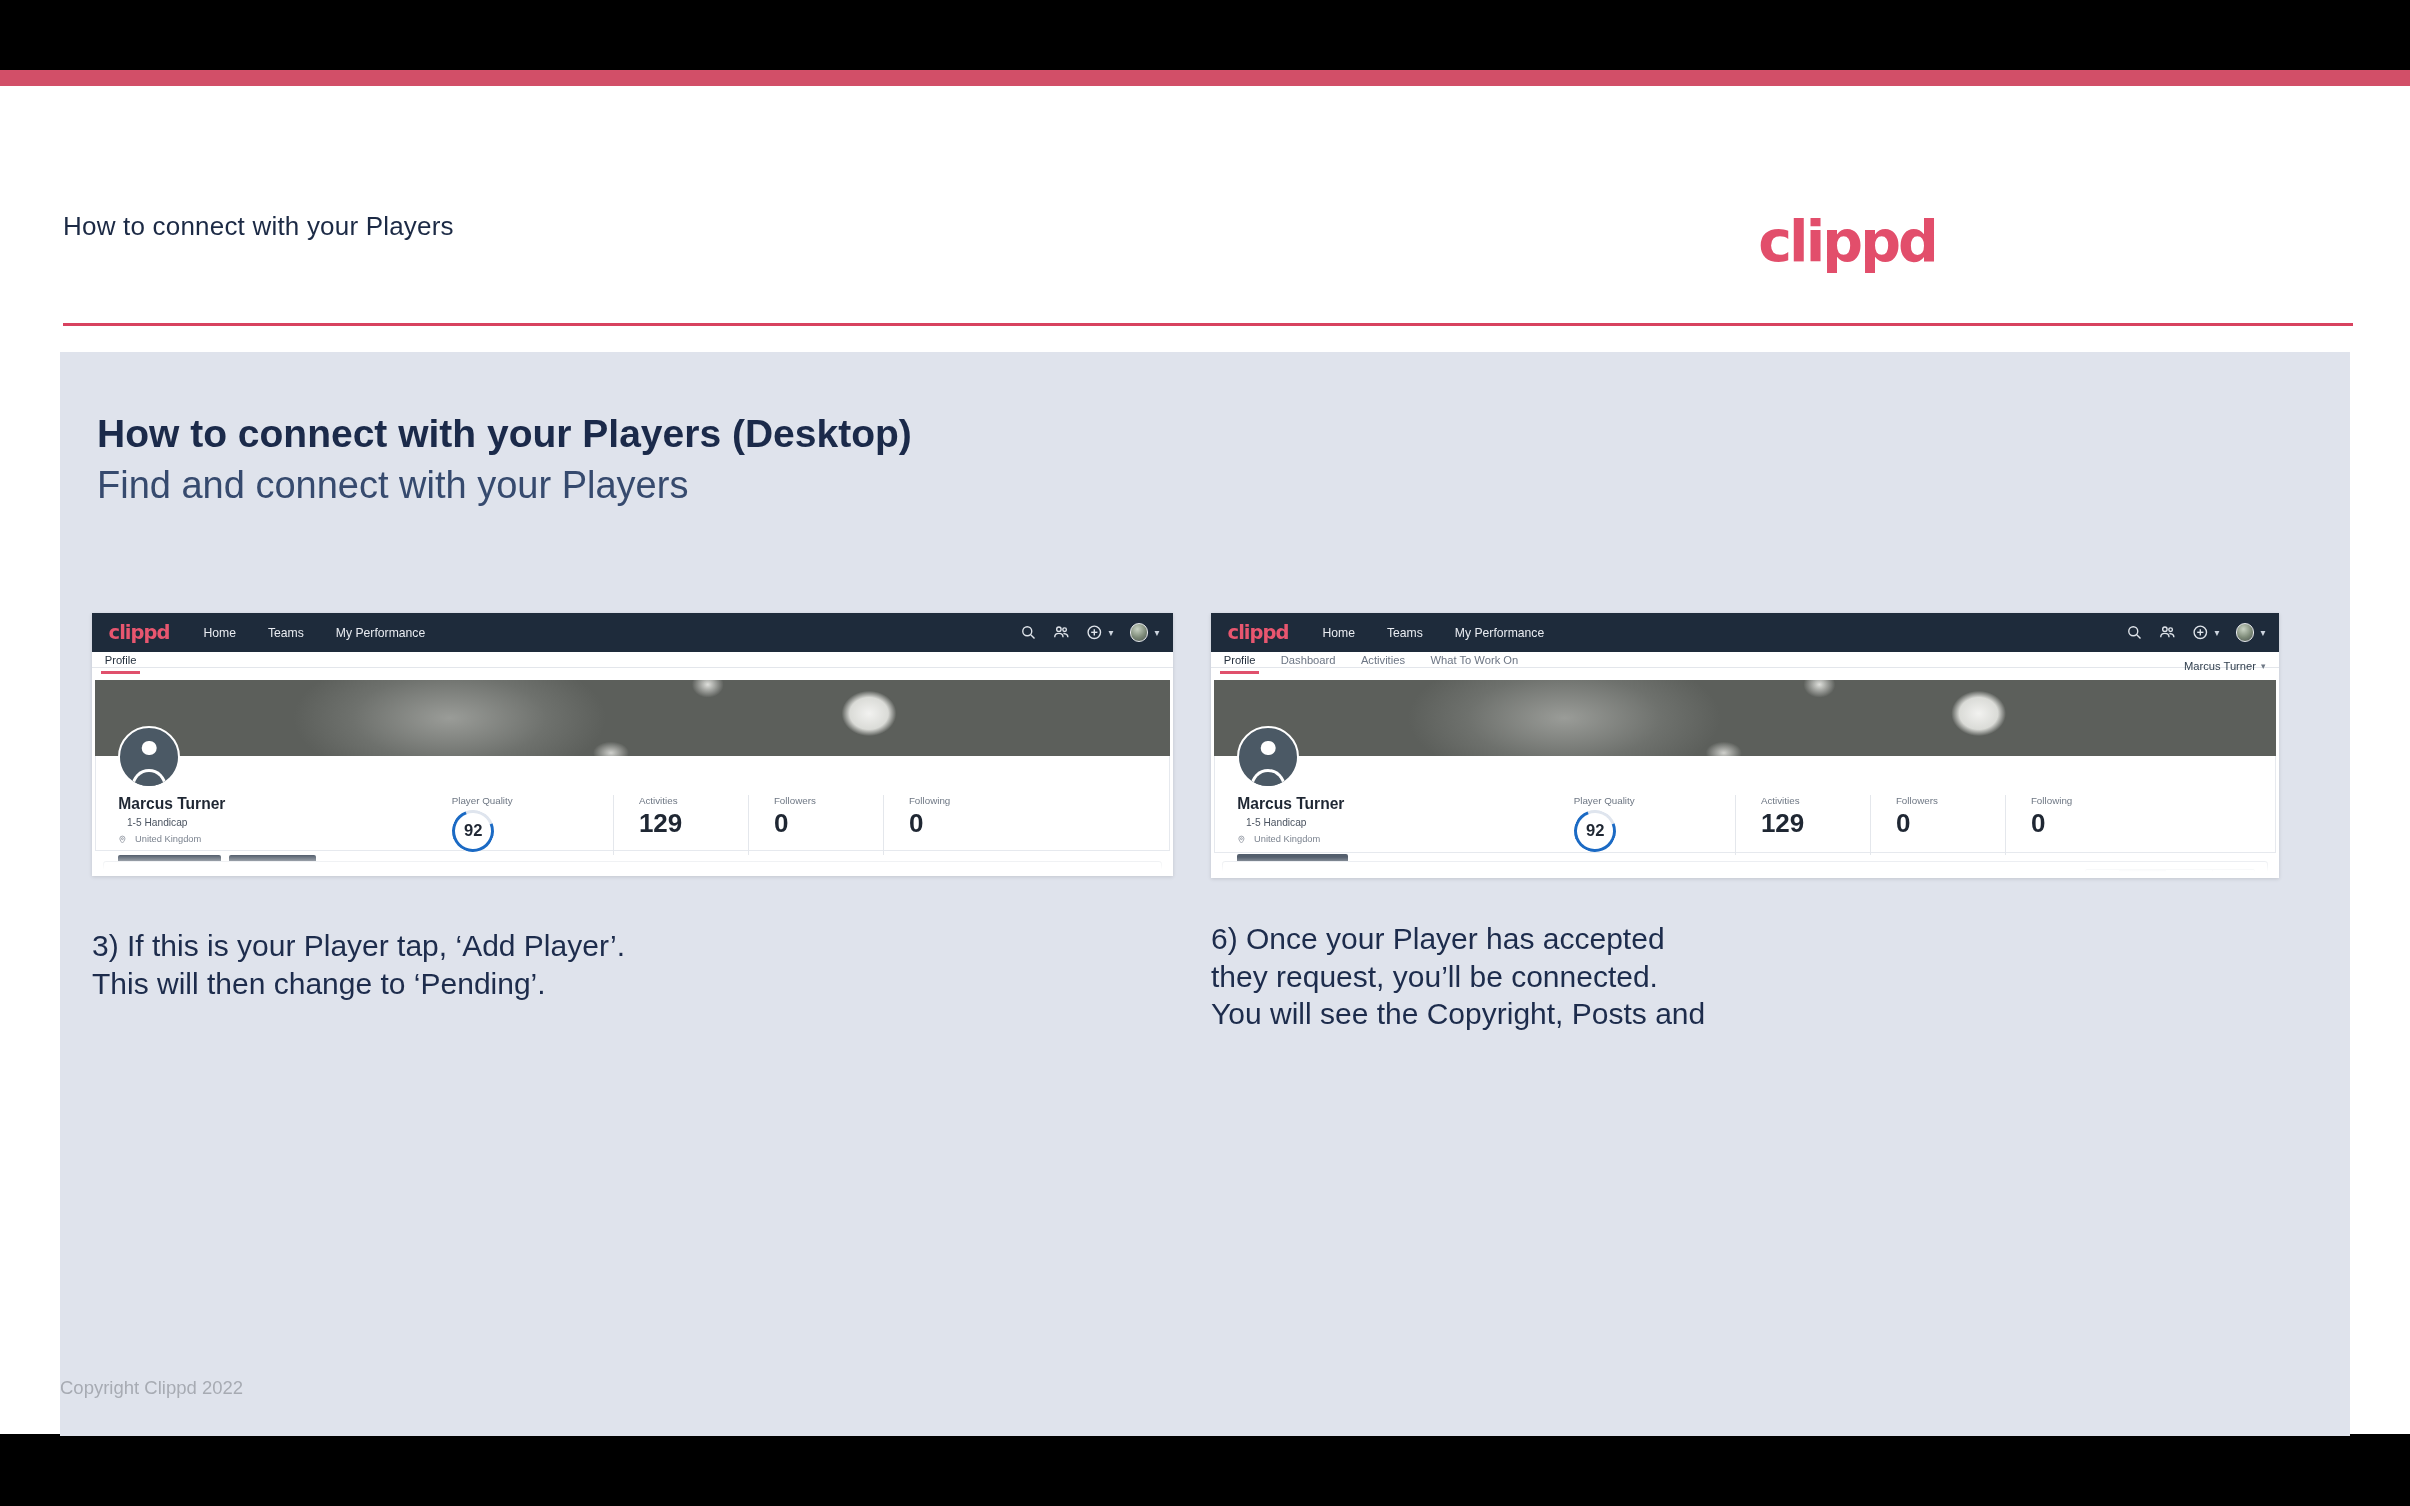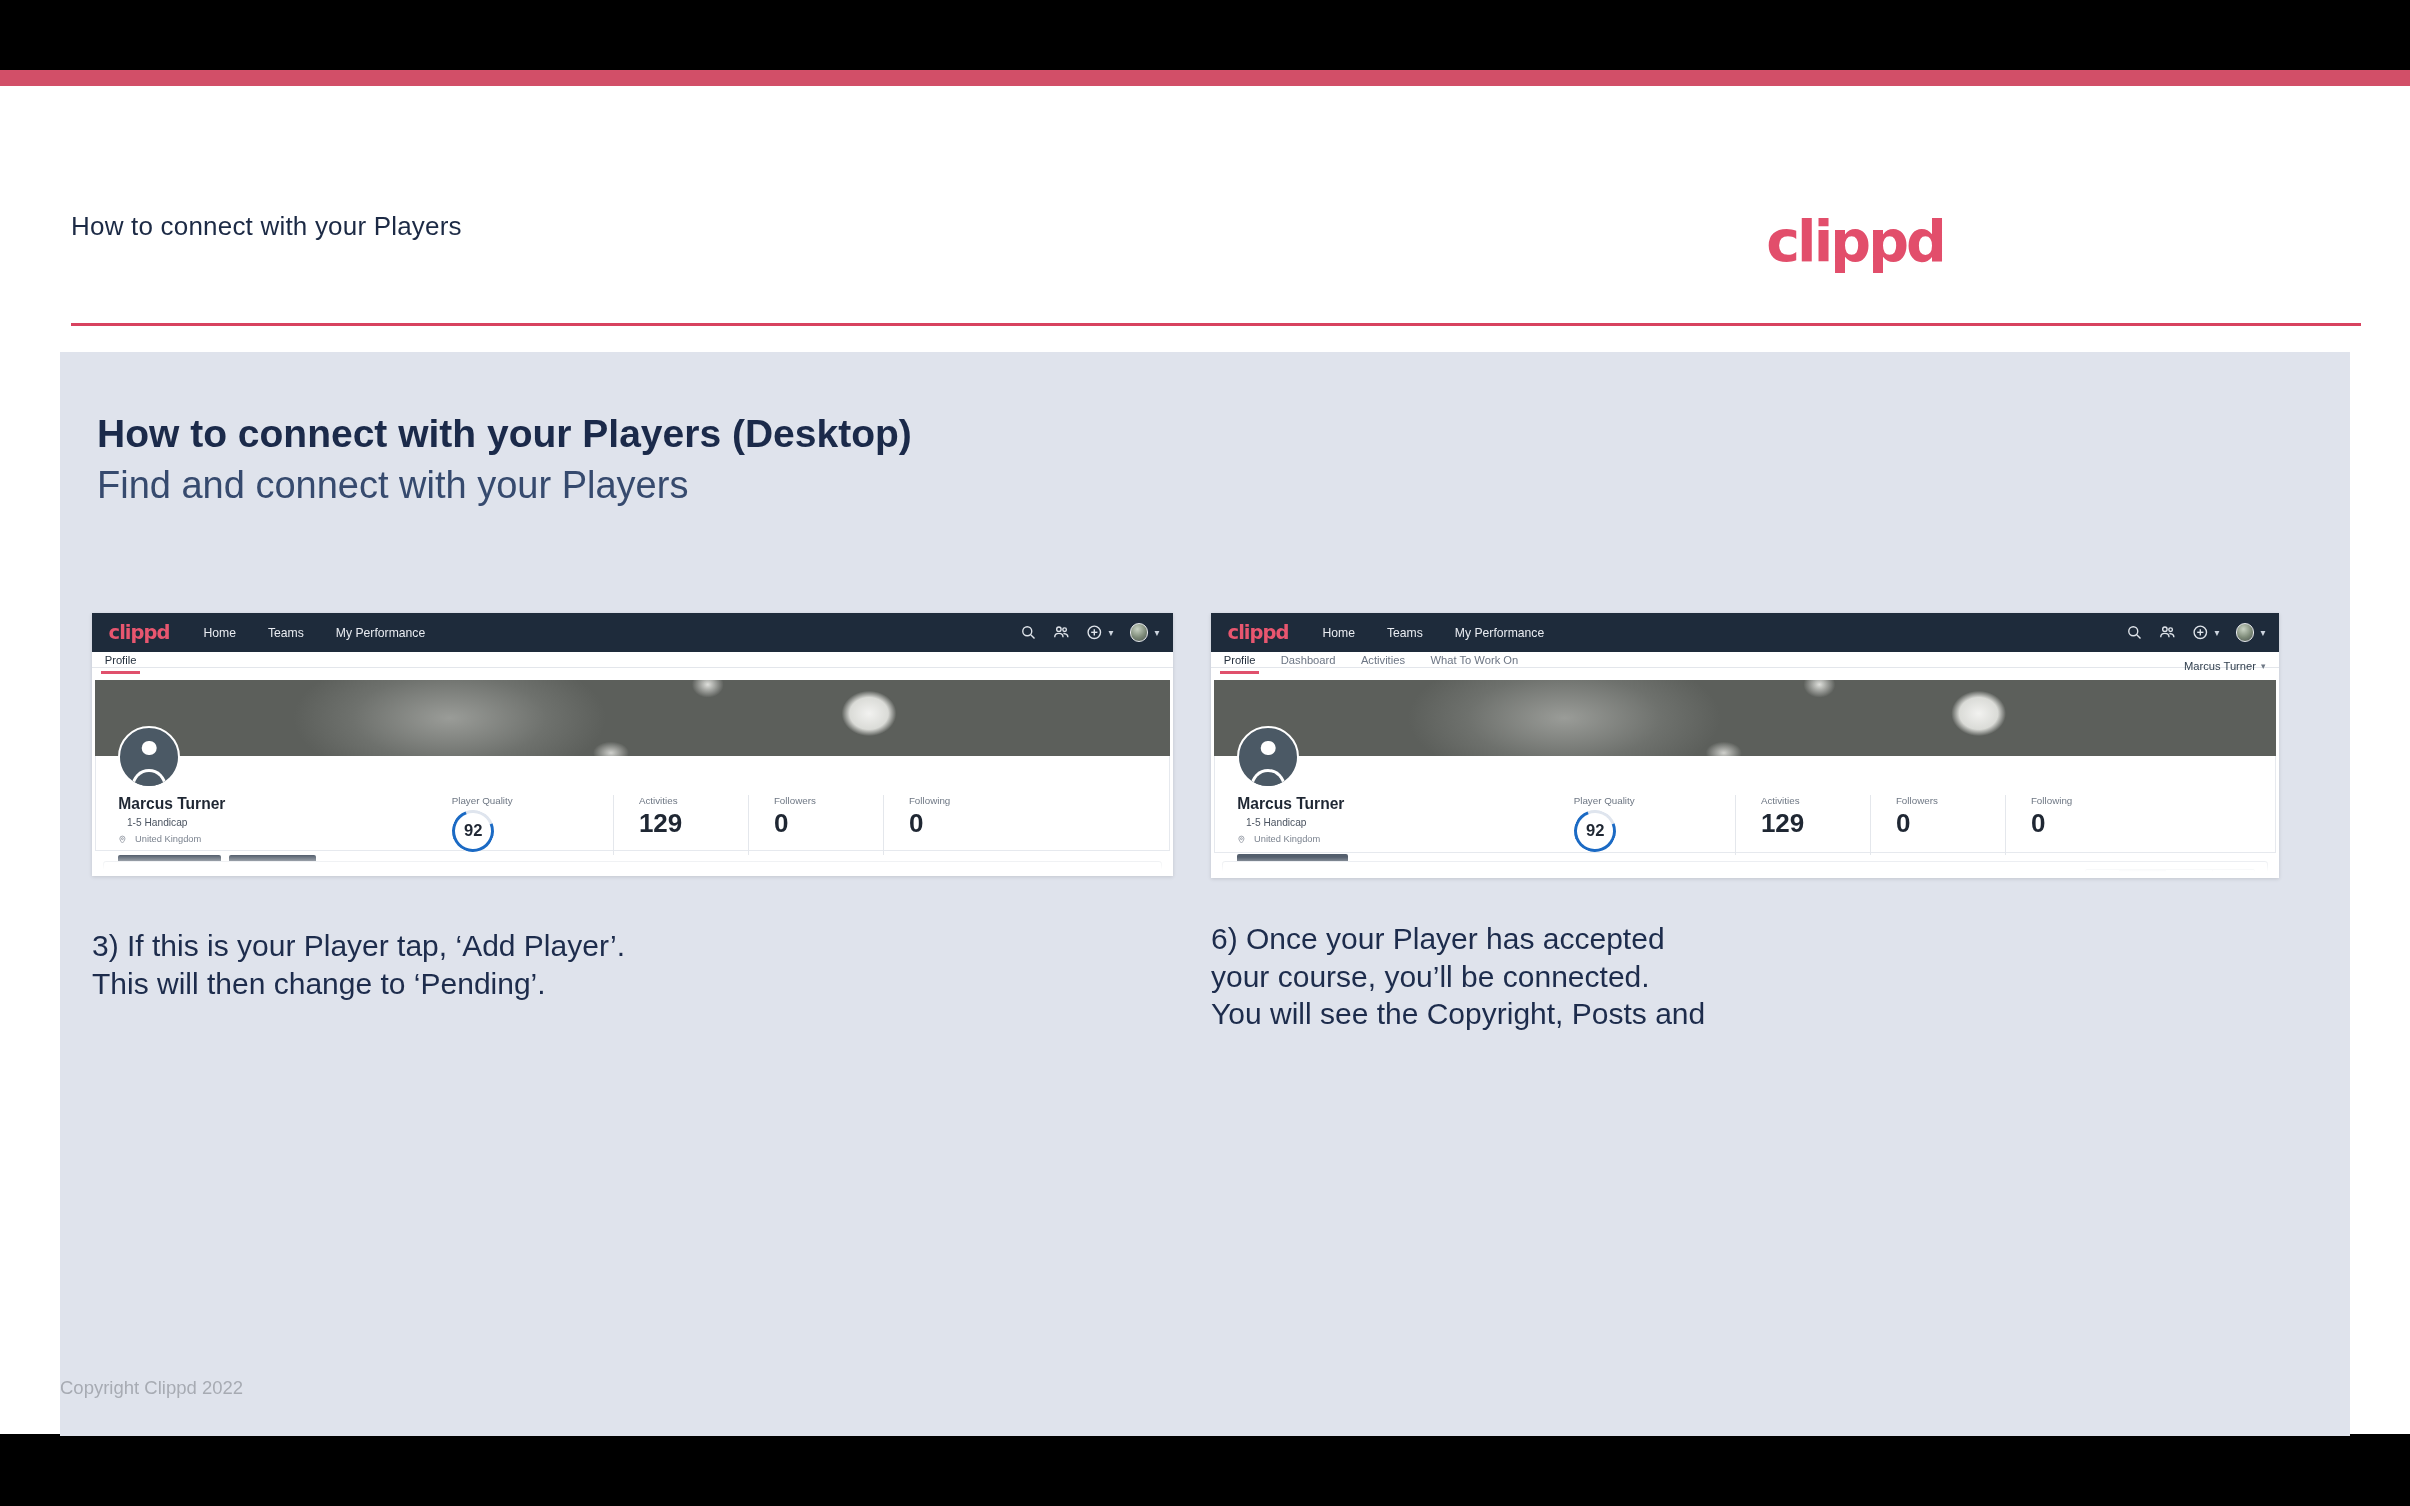--- a/index.html
+++ b/index.html
@@ -11,21 +11,21 @@
   }
   .slide-shell { position: relative; width: 2411px; height: 1507px; background: #000; }
 
   .top-black { position:absolute; left:0; top:0; width:2411px; height:70px; background:#000; }
   .top-accent { position:absolute; left:0; top:70px; width:2411px; height:15.6px; background:#d24f68; }
   .bottom-black { position:absolute; left:0; top:1434px; width:2411px; height:73px; background:#000; }
 
   .page { position:absolute; left:0; top:86px; width:2411px; height:1348px; background:#fff; }
 
   
-  .hdr { position:absolute; left:11px; top:0; width:1999px; height:153px; }
+  .hdr { position:absolute; left:3px; top:0; width:1999px; height:153px; }
   .hdr-title {
     position:absolute; left:60px; top:125px;
     font-size:26px; color:#1c2a45; letter-spacing:0.2px;
   }
   .hdr-logo {
     position:absolute; right:66px; top:122px;
     font-size:57px; font-weight:700; color:#e24e6b;
     letter-spacing:-2.9px; font-family:"DejaVu Sans", sans-serif;
   }
   .hdr-rule { position:absolute; left:60px; top:237px; width:2290px; height:2.9px; background:#d8425f; }
@@ -426,21 +426,21 @@
         </div>
         <div class="fade-bottom"></div>
       </div>
 
       <div class="caption c3">
         <div>3) If this is your Player tap, ‘Add Player’.</div>
         <div>This will then change to ‘Pending’.</div>
       </div>
       <div class="caption c4">
         <div>6) Once your Player has accepted</div>
-        <div>your course, you’ll be connected.</div>
+        <div>they request, you’ll be connected.</div>
         <div>You will see the Copyright, Posts and</div>
       </div>
     </div>
 
     <div class="copyright">Copyright Clippd 2022</div>
   </div>
 </div>
 
 
 </body></html>

